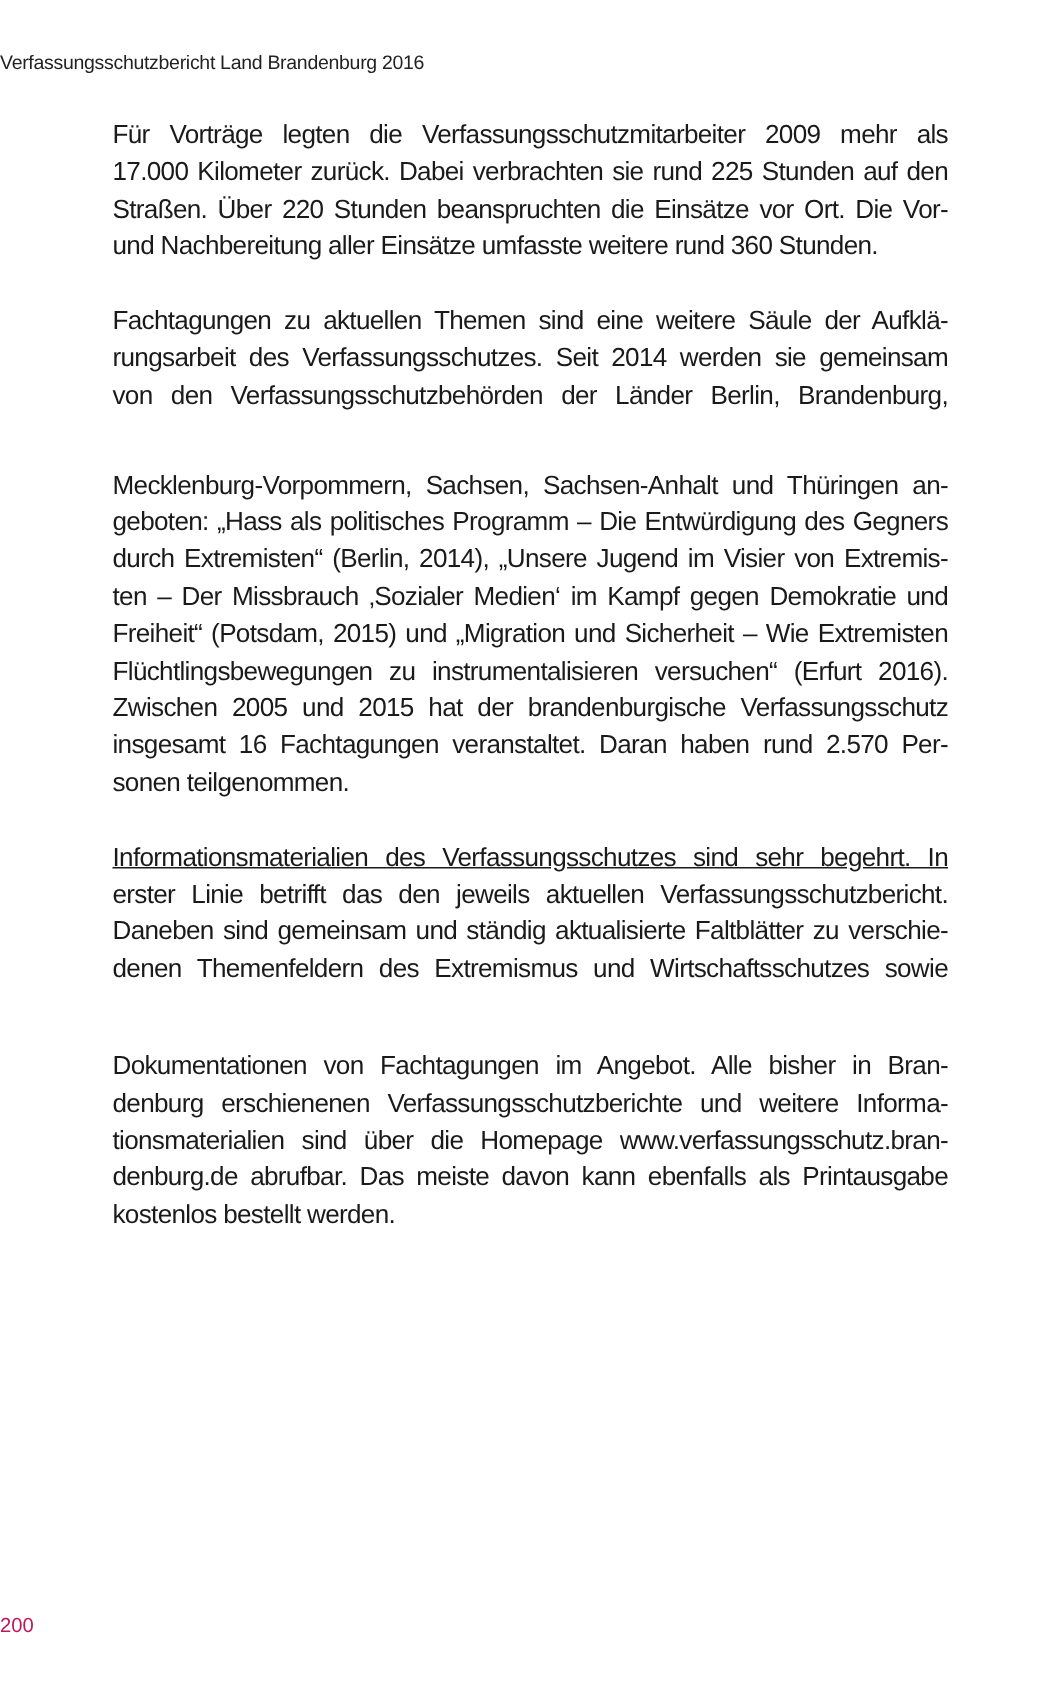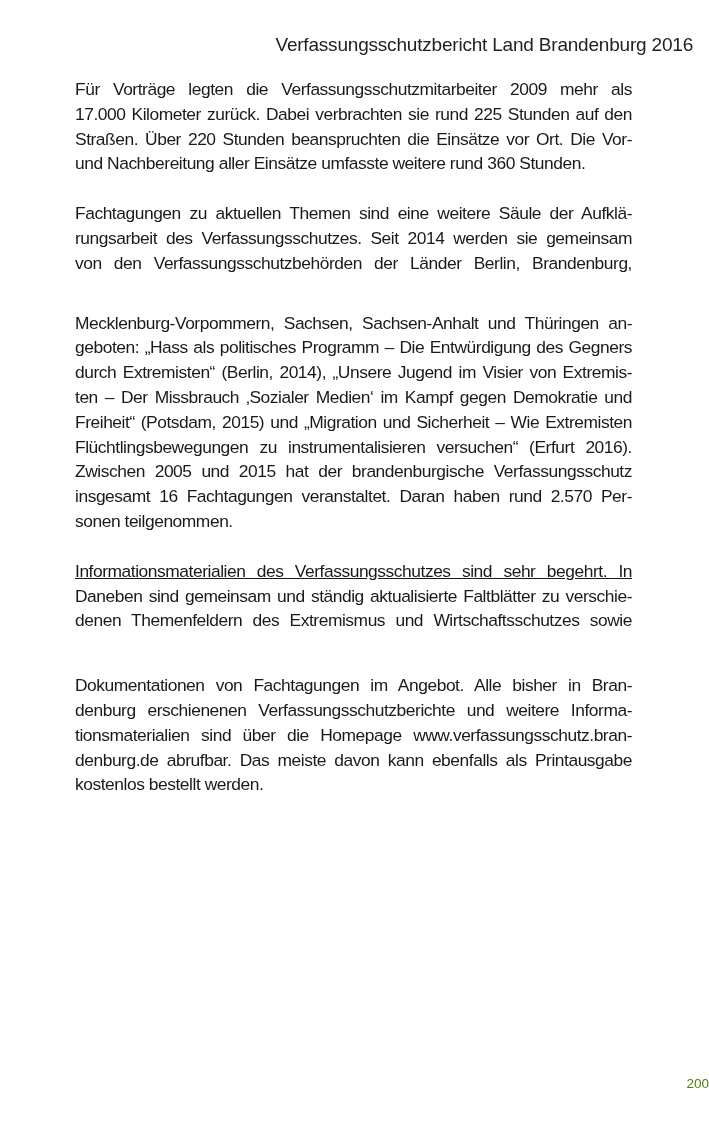--- a/index.html
+++ b/index.html
@@ -13,22 +13,22 @@
       position: relative;
       overflow: hidden;
       font-family: "Liberation Sans", "DejaVu Sans", sans-serif;
       color: #1a1a1a;
     }
     .running-header {
       position: absolute;
       top: 34px;
       left: 0;
       width: 693px;
-      text-align: right;
-      font-size: 19px;
+      text-align: left;
+      font-size: 13px;
       letter-spacing: -0.2px;
       color: #222;
     }
     .content {
       position: absolute;
       left: 75px;
       top: 77px;
       width: 557px;
     }
     .paragraph {
@@ -47,23 +47,23 @@
       transform-origin: left center;
     }
     .line.last {
       text-align-last: left;
     }
     .page-number {
       position: absolute;
       top: 1076px;
       left: 0;
       width: 709px;
-      text-align: right;
+      text-align: left;
       font-size: 13.5px;
-      color: #4d7c0f;
+      color: #be185d;
     }
   </style>
 </head>
 <body>
 
 <div class="running-header">Verfassungsschutzbericht Land Brandenburg 2016</div>
 
 <div class="content">
 
   <div class="paragraph">
@@ -83,20 +83,21 @@
     <span class="line" style="display: block;">ten – Der Missbrauch ‚Sozialer Medien‘ im Kampf gegen Demokratie und</span>
     <span class="line" style="display: block;">Freiheit“ (Potsdam, 2015) und „Migration und Sicherheit – Wie Extremisten</span>
     <span class="line" style="display: block;">Flüchtlingsbewegungen zu instrumentalisieren versuchen“ (Erfurt 2016).</span>
     <span class="line" style="display: block;">Zwischen 2005 und 2015 hat der brandenburgische Verfassungsschutz</span>
     <span class="line" style="display: block;">insgesamt 16 Fachtagungen veranstaltet. Daran haben rund 2.570 Per-</span>
     <span class="line last" style="display: block;">sonen teilgenommen.</span>
   </div>
 
   <div class="paragraph">
     <span class="line" style="display: block; text-decoration: underline;">Informationsmaterialien des Verfassungsschutzes sind sehr begehrt. In</span>
+    <span class="line" style="display: block;">erster Linie betrifft das den jeweils aktuellen Verfassungsschutzbericht.</span>
     <span class="line" style="display: block;">Daneben sind gemeinsam und ständig aktualisierte Faltblätter zu verschie-</span>
     <span class="line" style="display: block;">denen Themenfeldern des Extremismus und Wirtschaftsschutzes sowie</span>
     <span class="line" style="display: block; margin-top: 40px;">Dokumentationen von Fachtagungen im Angebot. Alle bisher in Bran-</span>
     <span class="line" style="display: block;">denburg erschienenen Verfassungsschutzberichte und weitere Informa-</span>
     <span class="line" style="display: block;">tionsmaterialien sind über die Homepage www.verfassungsschutz.bran-</span>
     <span class="line" style="display: block;">denburg.de abrufbar. Das meiste davon kann ebenfalls als Printausgabe</span>
     <span class="line last" style="display: block;">kostenlos bestellt werden.</span>
   </div>
 </div>
 

